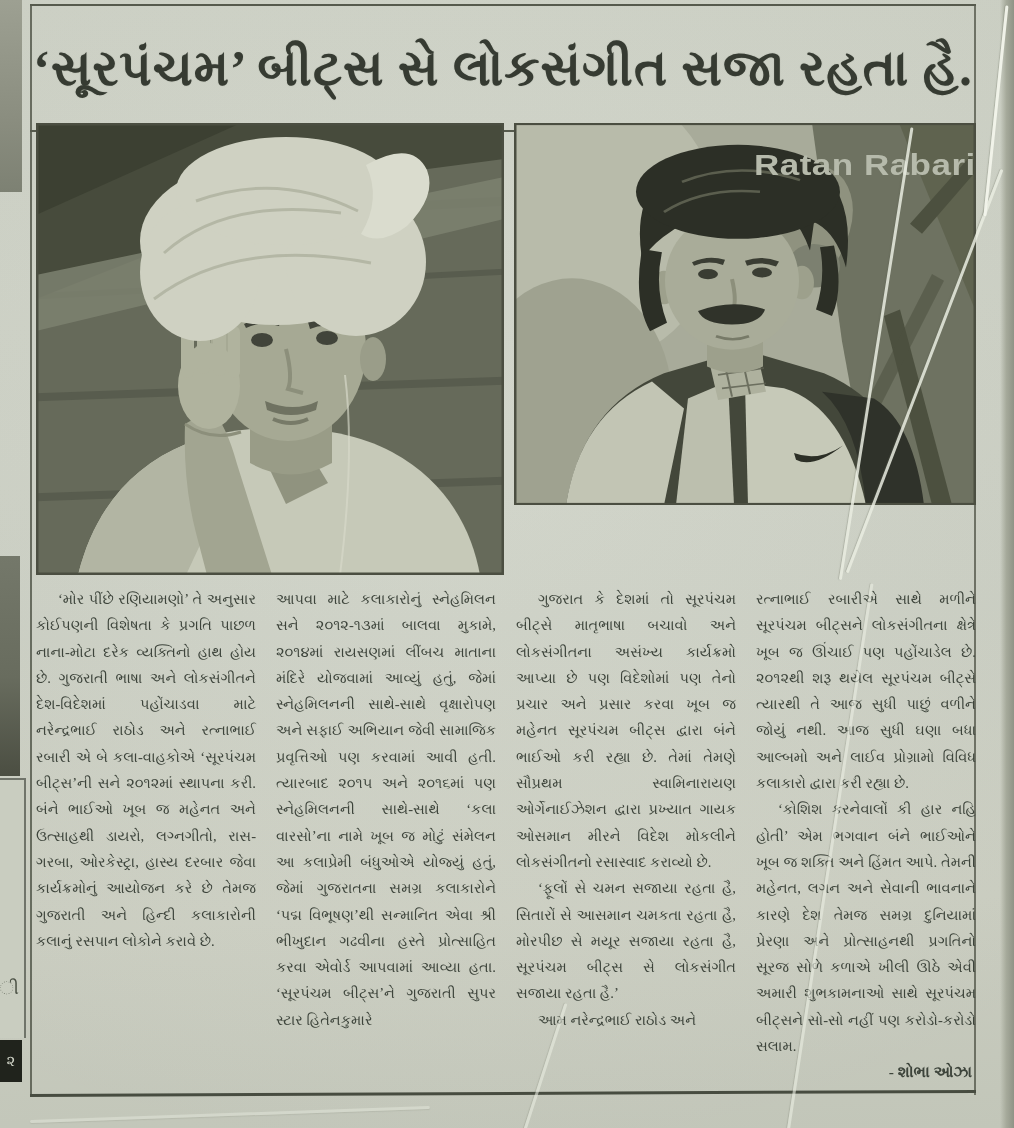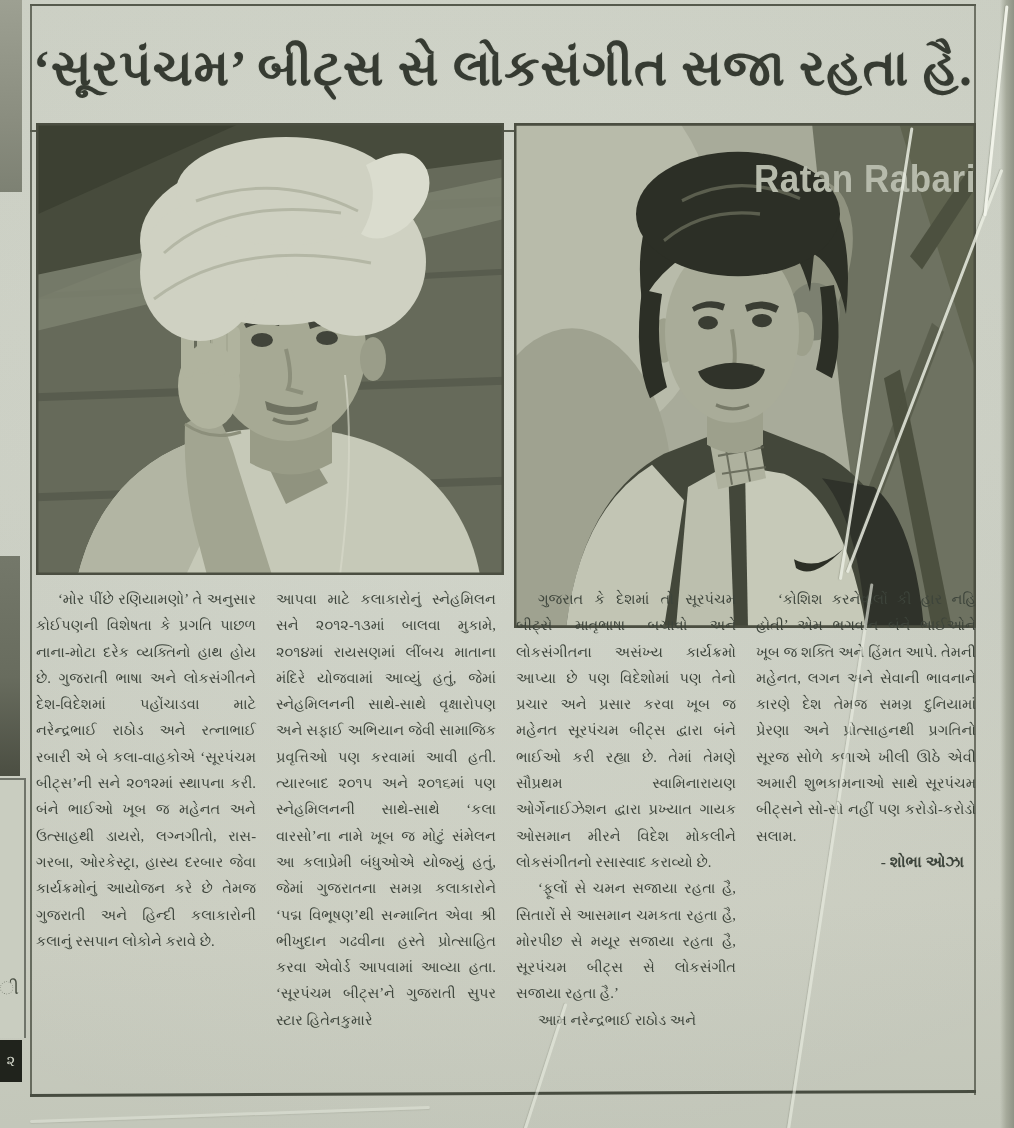--- a/index.html
+++ b/index.html
@@ -18,30 +18,30 @@
   .headline-box{position:absolute;left:30px;top:4px;width:946px;height:128px;
         border-top:2px solid #565a4d;border-bottom:2px solid #565a4d;
         display:flex;align-items:center;justify-content:center;overflow:hidden;}
   .headline{font-size:50px;font-weight:bold;color:#363b32;white-space:nowrap;
         letter-spacing:1px;text-shadow:0 0 1px rgba(54,59,50,.35);}
 
   
   .photo{position:absolute;top:123px;overflow:hidden;}
   .photo svg{display:block;width:100%;height:100%;}
   .photo-left{left:36px;width:468px;height:452px;}
-  .photo-right{left:514px;width:462px;height:505px;}
+  .photo-right{left:514px;width:462px;height:382px;}
 
   
   .columns{position:absolute;left:36px;top:586px;width:940px;height:504px;
         display:flex;gap:20px;overflow:hidden;}
   .col{flex:1;min-width:0;text-align:justify;color:#3d443b;
         font-size:14.6px;line-height:26.3px;}
   .col p{margin:0;}
   .col p.indent{text-indent:1.5em;}
-  .byline{font-weight:bold;text-align:right;padding-right:12px;font-size:15.5px;}
+  .byline{font-weight:bold;text-align:right;padding-right:4px;font-size:15.5px;}
 
   
   .frag{position:absolute;}
   .frag-a{left:0;top:0;width:22px;height:192px;background:linear-gradient(180deg,#9da092 0%,#8b8e80 60%,#7d8173 100%);}
   .frag-b{left:0;top:556px;width:20px;height:220px;background:linear-gradient(180deg,#74786a 0%,#686c5e 55%,#4b4e42 100%);}
   .frag-c{left:0;top:778px;width:26px;height:260px;background:#c9cdc0;border-right:2px solid #70746a;border-top:2px solid #70746a;}
   .frag-c span{position:absolute;right:5px;top:198px;font-size:18px;color:#4a5044;}
   .frag-d{left:0;top:1040px;width:22px;height:42px;background:#20231c;color:#ced2c5;
         display:flex;align-items:center;justify-content:center;font-size:15px;}
   .right-edge{position:absolute;left:1000px;top:0;width:14px;height:1128px;
@@ -206,20 +206,21 @@
     </div>
     <div class="col" data-name="text-column-2">
       <p data-name="paragraph">આપવા માટે કલાકારોનું સ્નેહમિલન સને ૨૦૧૨-૧૩માં બાલવા મુકામે, ૨૦૧૪માં રાયસણમાં લીંબચ માતાના મંદિરે યોજવામાં આવ્યું હતું, જેમાં સ્નેહમિલનની સાથે-સાથે વૃક્ષારોપણ અને સફાઈ અભિયાન જેવી સામાજિક પ્રવૃત્તિઓ પણ કરવામાં આવી હતી. ત્યારબાદ ૨૦૧૫ અને ૨૦૧૬માં પણ સ્નેહમિલનની સાથે-સાથે ‘કલા વારસો’ના નામે ખૂબ જ મોટું સંમેલન આ કલાપ્રેમી બંધુઓએ યોજ્યું હતું, જેમાં ગુજરાતના સમગ્ર કલાકારોને ‘પદ્મ વિભૂષણ’થી સન્માનિત એવા શ્રી ભીખુદાન ગઢવીના હસ્તે પ્રોત્સાહિત કરવા એવોર્ડ આપવામાં આવ્યા હતા. ‘સૂરપંચમ બીટ્સ’ને ગુજરાતી સુપર સ્ટાર હિતેનકુમારે</p>
     </div>
     <div class="col" data-name="text-column-3">
       <p class="indent" data-name="paragraph">ગુજરાત કે દેશમાં તો સૂરપંચમ બીટ્સે માતૃભાષા બચાવો અને લોકસંગીતના અસંખ્ય કાર્યક્રમો આપ્યા છે પણ વિદેશોમાં પણ તેનો પ્રચાર અને પ્રસાર કરવા ખૂબ જ મહેનત સૂરપંચમ બીટ્સ દ્વારા બંને ભાઈઓ કરી રહ્યા છે. તેમાં તેમણે સૌપ્રથમ સ્વામિનારાયણ ઓર્ગેનાઈઝેશન દ્વારા પ્રખ્યાત ગાયક ઓસમાન મીરને વિદેશ મોકલીને લોકસંગીતનો રસાસ્વાદ કરાવ્યો છે.</p>
       <p class="indent" data-name="paragraph">‘ફૂલોં સે ચમન સજાયા રહતા હૈ, સિતારોં સે આસમાન ચમકતા રહતા હૈ, મોરપીછ સે મયૂર સજાયા રહતા હૈ, સૂરપંચમ બીટ્સ સે લોકસંગીત સજાયા રહતા હૈ.’</p>
       <p class="indent" data-name="paragraph">આમ નરેન્દ્રભાઈ રાઠોડ અને</p>
     </div>
     <div class="col" data-name="text-column-4">
+      <p data-name="paragraph">રત્નાભાઈ રબારીએ સાથે મળીને સૂરપંચમ બીટ્સને લોકસંગીતના ક્ષેત્રે ખૂબ જ ઊંચાઈ પણ પહોંચાડેલ છે. ૨૦૧૨થી શરૂ થયેલ સૂરપંચમ બીટ્સે ત્યારથી તે આજ સુધી પાછું વળીને જોયું નથી. આજ સુધી ઘણા બધા આલ્બમો અને લાઈવ પ્રોગ્રામો વિવિધ કલાકારો દ્વારા કરી રહ્યા છે.</p>
       <p class="indent" data-name="paragraph">‘કોશિશ કરનેવાલોં કી હાર નહિ હોતી’ એમ ભગવાન બંને ભાઈઓને ખૂબ જ શક્તિ અને હિંમત આપે. તેમની મહેનત, લગન અને સેવાની ભાવનાને કારણે દેશ તેમજ સમગ્ર દુનિયામાં પ્રેરણા અને પ્રોત્સાહનથી પ્રગતિનો સૂરજ સોળે કળાએ ખીલી ઊઠે એવી અમારી શુભકામનાઓ સાથે સૂરપંચમ બીટ્સને સો-સો નહીં પણ કરોડો-કરોડો સલામ.</p>
       <p class="byline" data-name="byline">- શોભા ઓઝા</p>
     </div>
   </div>
 
   <div class="rule-bottom" data-name="article-bottom-rule"></div>
 
   <div class="crease c1" data-name="paper-crease"></div>
   <div class="crease c2" data-name="paper-crease"></div>
   <div class="crease c3" data-name="paper-crease"></div>

